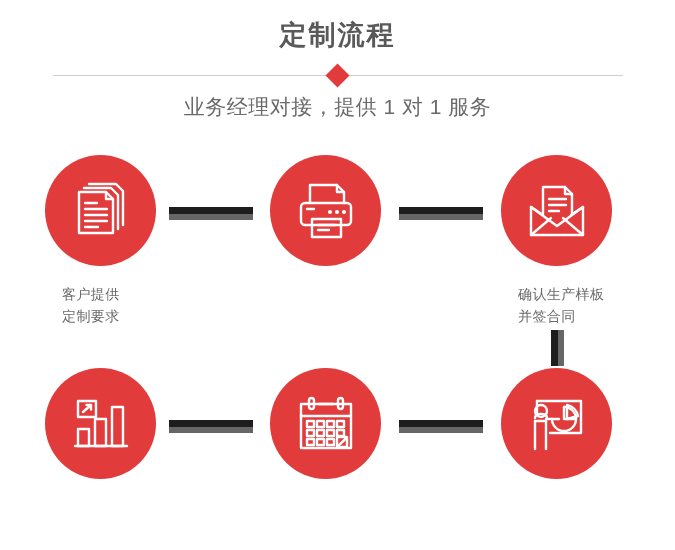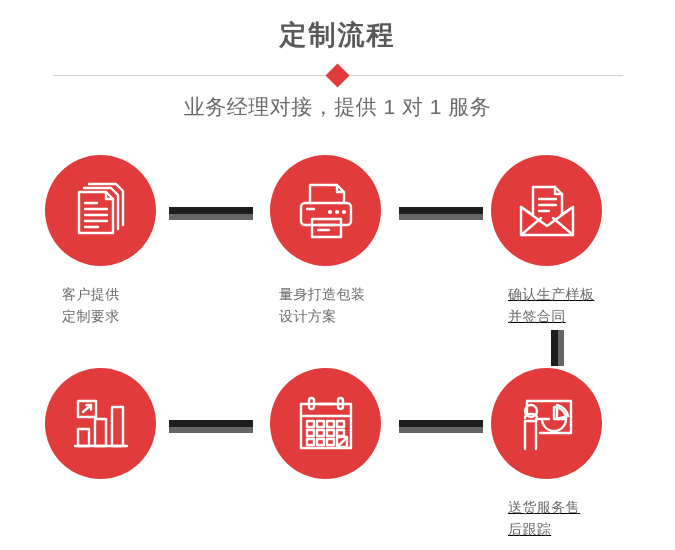--- a/index.html
+++ b/index.html
@@ -80,21 +80,21 @@
     position: relative;
     height: 213px;
   }
   .step {
     position: absolute;
     width: 170px;
     top: 0;
   }
   .step.col1 { left: 15px; }
   .step.col2 { left: 240px; }
-  .step.col3 { left: 462px; text-decoration: underline; }
+  .step.col3 { left: 472px; }
 
   .circle {
     width: 111px;
     height: 111px;
     border-radius: 50%;
     background: #e23b3c;
     margin-left: 30px;
     display: flex;
     align-items: center;
     justify-content: center;
@@ -218,22 +218,20 @@
               <path d="M13 30 H20"></path>
               <circle cx="36" cy="33" r="2.1" fill="#ffffff" stroke="none"></circle>
               <circle cx="43" cy="33" r="2.1" fill="#ffffff" stroke="none"></circle>
               <circle cx="50" cy="33" r="2.1" fill="#ffffff" stroke="none"></circle>
               <rect x="18" y="40" width="29" height="18"></rect>
               <path d="M24 46 H41"></path>
               <path d="M24 51 H35"></path>
             </g>
           </svg>
         </div>
-        <div class="step-label">量身打造包装
-设计方案</div>
       </div>
 
       <div class="connector-h h2">
         <div class="bar-top"></div>
         <div class="bar-bottom"></div>
       </div>
 
       <div class="step col3">
         <div class="circle">
           <svg class="icon-svg" width="64" height="60" viewBox="0 0 64 60">
@@ -328,20 +326,18 @@
               <path d="M20 28 V56"></path>
               <path d="M9 28 H20"></path>
               <path d="M9 25 C9 22 11 21 15 21 C19 21 21 22 21 25"></path>
               <path d="M20 26 L33 26"></path>
               <path d="M38 14 V26 H50"></path>
               <path d="M38 26 m-12 0 a12 12 0 1 0 12 -12"></path>
               <path d="M41 12 A14 14 0 0 1 52 23 L41 26 Z"></path>
             </g>
           </svg>
         </div>
-        <div class="step-label">送货服务售
-后跟踪</div>
       </div>
 
     </div>
 
   </div>
 </div>
 
 </body></html>

